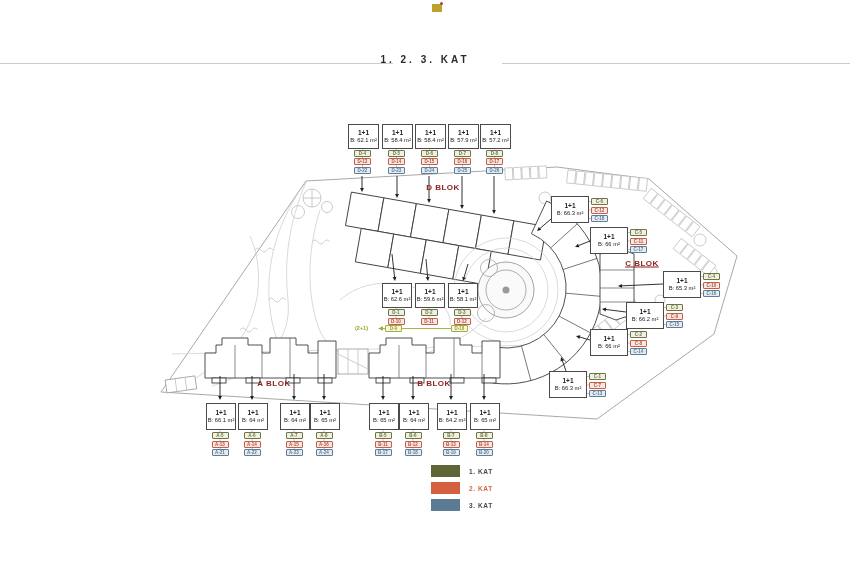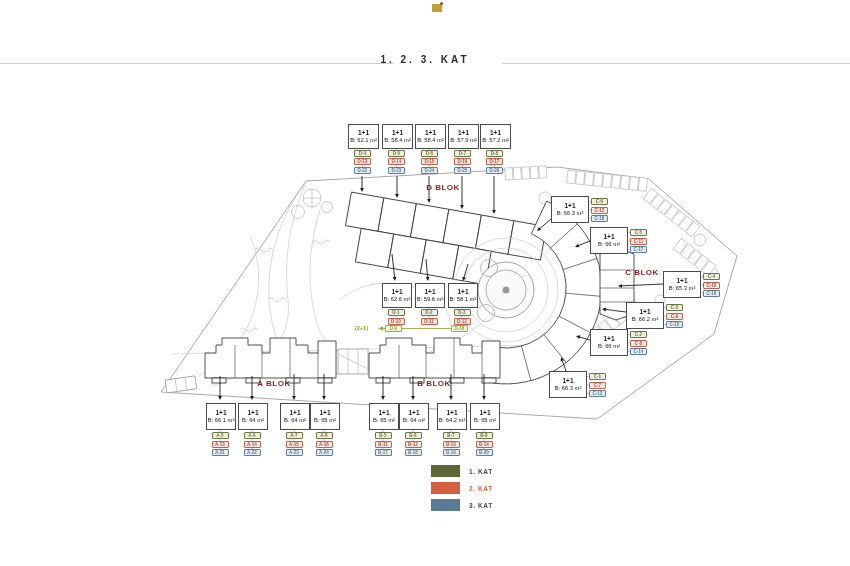--- a/index.html
+++ b/index.html
@@ -440,16 +440,16 @@
     <div class="tag k2" style="left: 630px; top: 339.5px;">C-8</div>
     <div class="tag k3" style="left: 630px; top: 348px;">C-14</div>
     <div class="unit-box" style="left: 549px; top: 371px; width: 36px; height: 25px;">
       <div class="ut">1+1</div>
       <div class="ua">B: 66.3 m²</div>
     </div>
     <div class="tag k1" style="left: 589px; top: 373px;">C-1</div>
     <div class="tag k2" style="left: 589px; top: 381.5px;">C-7</div>
     <div class="tag k3" style="left: 589px; top: 390px;">C-13</div>
     <div class="blok-label" style="left: 443px; top: 187px; color: rgb(143, 29, 29);">D BLOK</div>
-    <div class="blok-label" style="left: 642px; top: 272px; color: rgb(143, 29, 29);">C BLOK</div>
+    <div class="blok-label" style="left: 642px; top: 263px; color: rgb(143, 29, 29); text-decoration: underline;">C BLOK</div>
     <div class="blok-label" style="left: 274px; top: 383px; color: rgb(143, 29, 29);">A BLOK</div>
     <div class="blok-label" style="left: 434px; top: 383px; color: rgb(143, 29, 29);">B BLOK</div>
   </div>
 
 </body></html>

